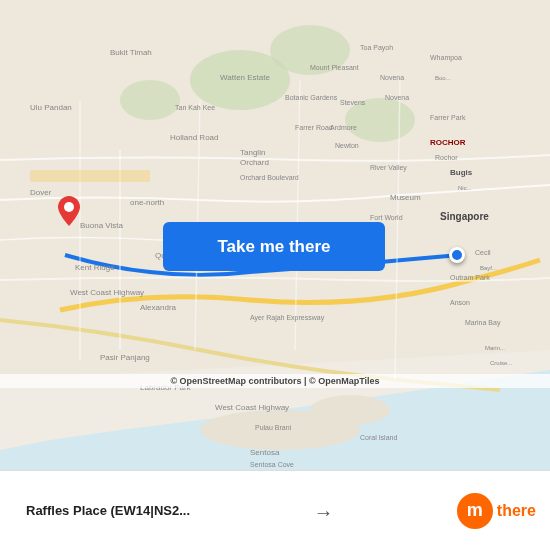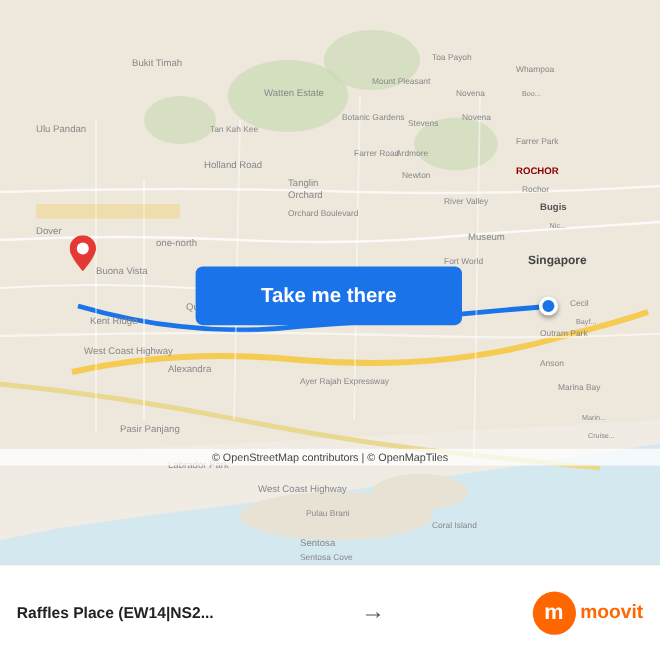--- a/index.html
+++ b/index.html
@@ -55,20 +55,21 @@
       align-items: center;
       justify-content: space-between;
       padding: 0 14px;
       border-top: 1px solid #ddd;
     }
 
     .station-info {
       display: flex;
       flex-direction: column;
       max-width: 200px;
+      margin-left: 12px;
     }
 
     .station-name {
       font-size: 13px;
       font-weight: bold;
       color: #222;
       white-space: nowrap;
       overflow: hidden;
       text-overflow: ellipsis;
     }
@@ -107,20 +108,21 @@
     .attribution {
       position: absolute;
       bottom: 82px;
       left: 0;
       right: 0;
       background: rgba(255,255,255,0.75);
       font-size: 9px;
       color: #444;
       text-align: center;
       padding: 2px 4px;
+      font-weight: bold;
     }
   </style>
 </head>
 <body>
 
 <div id="map-container">
   
   <svg id="map-svg" viewBox="0 0 550 470" xmlns="http://www.w3.org/2000/svg">
 
     <rect width="550" height="470" fill="#d4e8f0"></rect>
@@ -232,15 +234,15 @@
 <div id="bottom-bar">
   <div class="station-info">
     <span class="station-name">Raffles Place (EW14|NS2...</span>
   </div>
 
   <span class="arrow-divider">→</span>
 
 
   <div class="moovit-logo">
     <div class="moovit-icon">m</div>
-    <span class="moovit-text">moovit</span>
+    <span class="moovit-text">there</span>
   </div>
 </div>
 
 </body></html>

